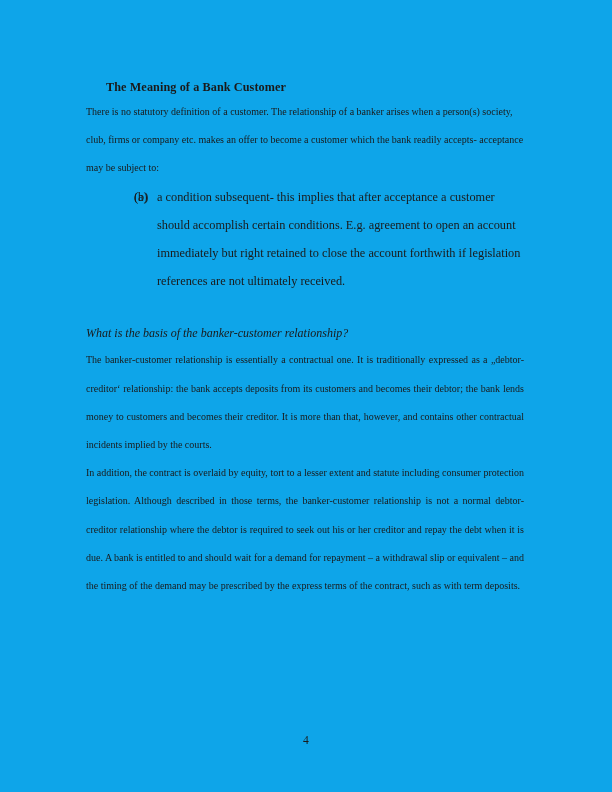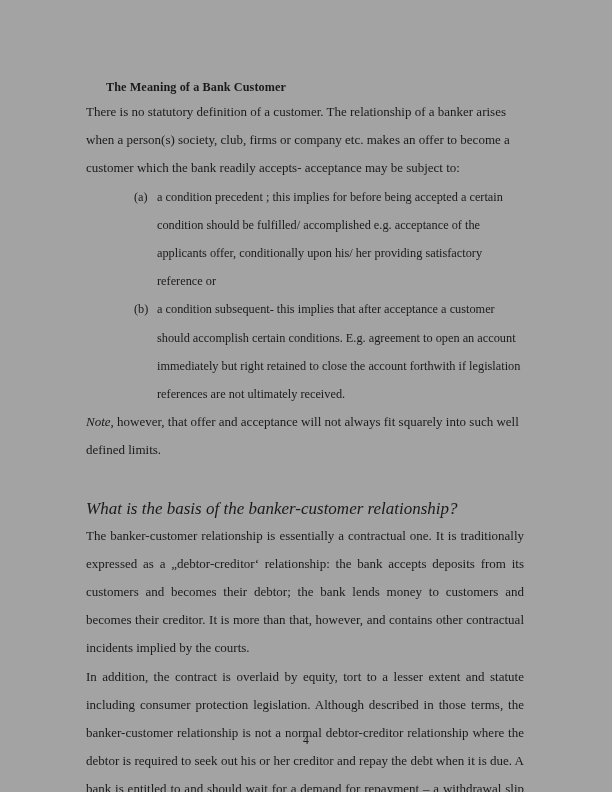--- a/index.html
+++ b/index.html
@@ -9,56 +9,56 @@
     background: #ffffff;
   }
   body {
     font-family: "Liberation Serif", "DejaVu Serif", serif;
     color: #1a1a1a;
   }
   .page {
     position: relative;
     width: 612px;
     height: 792px;
-    background: #a3a3a3;
+    background: #0ea5e9;
     box-sizing: border-box;
     overflow: hidden;
   }
   .content {
     position: absolute;
     left: 86px;
     top: 78px;
     width: 438px;
   }
   .heading {
     font-size: 12.2px;
     font-weight: bold;
     line-height: 1.55;
     margin: 0 0 1px 20px;
     letter-spacing: 0.1px;
   }
   .para {
-    font-size: 13px;
+    font-size: 10px;
     line-height: 28.2px;
     margin: 0;
     text-align: left;
     hyphens: none;
   }
   .para.justify {
     text-align: justify;
     text-justify: inter-word;
   }
   .para .ital {
     font-style: italic;
   }
   .subhead-italic {
-    font-size: 17px;
+    font-size: 12px;
     font-style: italic;
     line-height: 22px;
-    margin: 12px 0 2px 0;
+    margin: 6px 0 2px 0;
   }
   .list {
     margin: 0;
     padding: 0;
     list-style: none;
   }
   .list-item {
     position: relative;
     font-size: 12.3px;
     line-height: 28.2px;
@@ -91,29 +91,27 @@
 
   <div class="content">
 
     <h2 class="heading">The Meaning of a Bank Customer</h2>
 
     <p class="para">There is no statutory definition of a customer. The relationship of a banker arises when a person(s) society, club, firms or company etc. makes an offer to become a customer which the bank readily accepts- acceptance may be subject to:</p>
 
     <ul class="list">
       <li class="list-item">
         <span class="list-marker">(a)</span>
-        <span>a condition precedent ; this implies for before being accepted a certain condition should be fulfilled/ accomplished e.g. acceptance of the applicants offer, conditionally upon his/ her providing satisfactory reference or</span>
       </li>
       <li class="list-item">
         <span class="list-marker">(b)</span>
         <span>a condition subsequent- this implies that after acceptance a customer should accomplish certain conditions. E.g. agreement to open an account immediately but right retained to close the account forthwith if legislation references are not ultimately received.</span>
       </li>
     </ul>
 
-    <p class="para"><span class="ital">Note</span><span>, however, that offer and acceptance will not always fit squarely into such well defined limits.</span></p>
 
     <div class="spacer-md"></div>
 
 
     <p class="subhead-italic">What is the basis of the banker-customer relationship?</p>
 
     <p class="para justify">The banker-customer relationship is essentially a contractual one. It is traditionally expressed as a „debtor-creditor‘ relationship: the bank accepts deposits from its customers and becomes their debtor; the bank lends money to customers and becomes their creditor. It is more than that, however, and contains other contractual incidents implied by the courts.</p>
 
     <p class="para justify">In addition, the contract is overlaid by equity, tort to a lesser extent and statute including consumer protection legislation. Although described in those terms, the banker-customer relationship is not a normal debtor-creditor relationship where the debtor is required to seek out his or her creditor and repay the debt when it is due. A bank is entitled to and should wait for a demand for repayment – a withdrawal slip or equivalent – and the timing of the demand may be prescribed by the express terms of the contract, such as with term deposits.</p>
 

